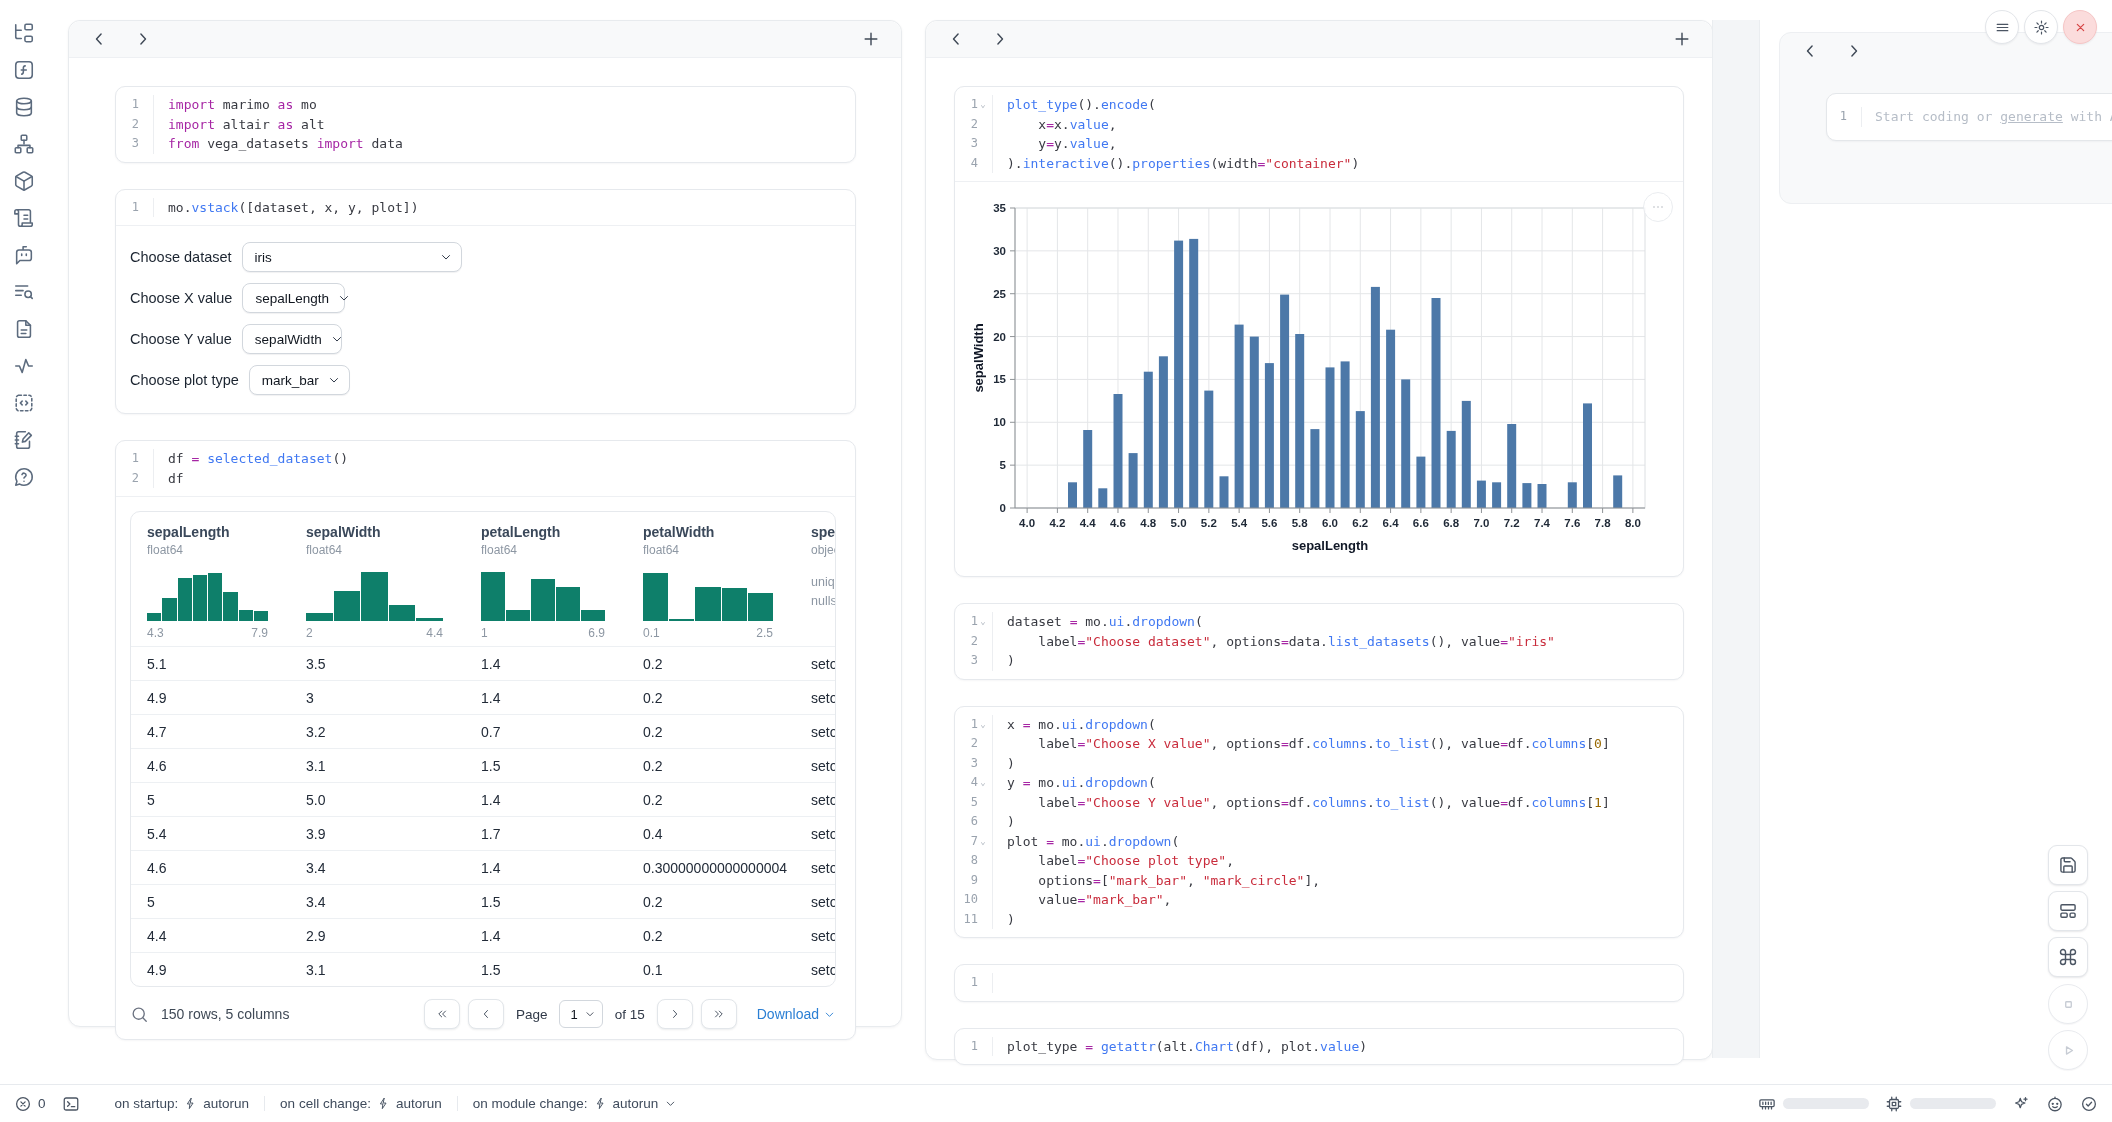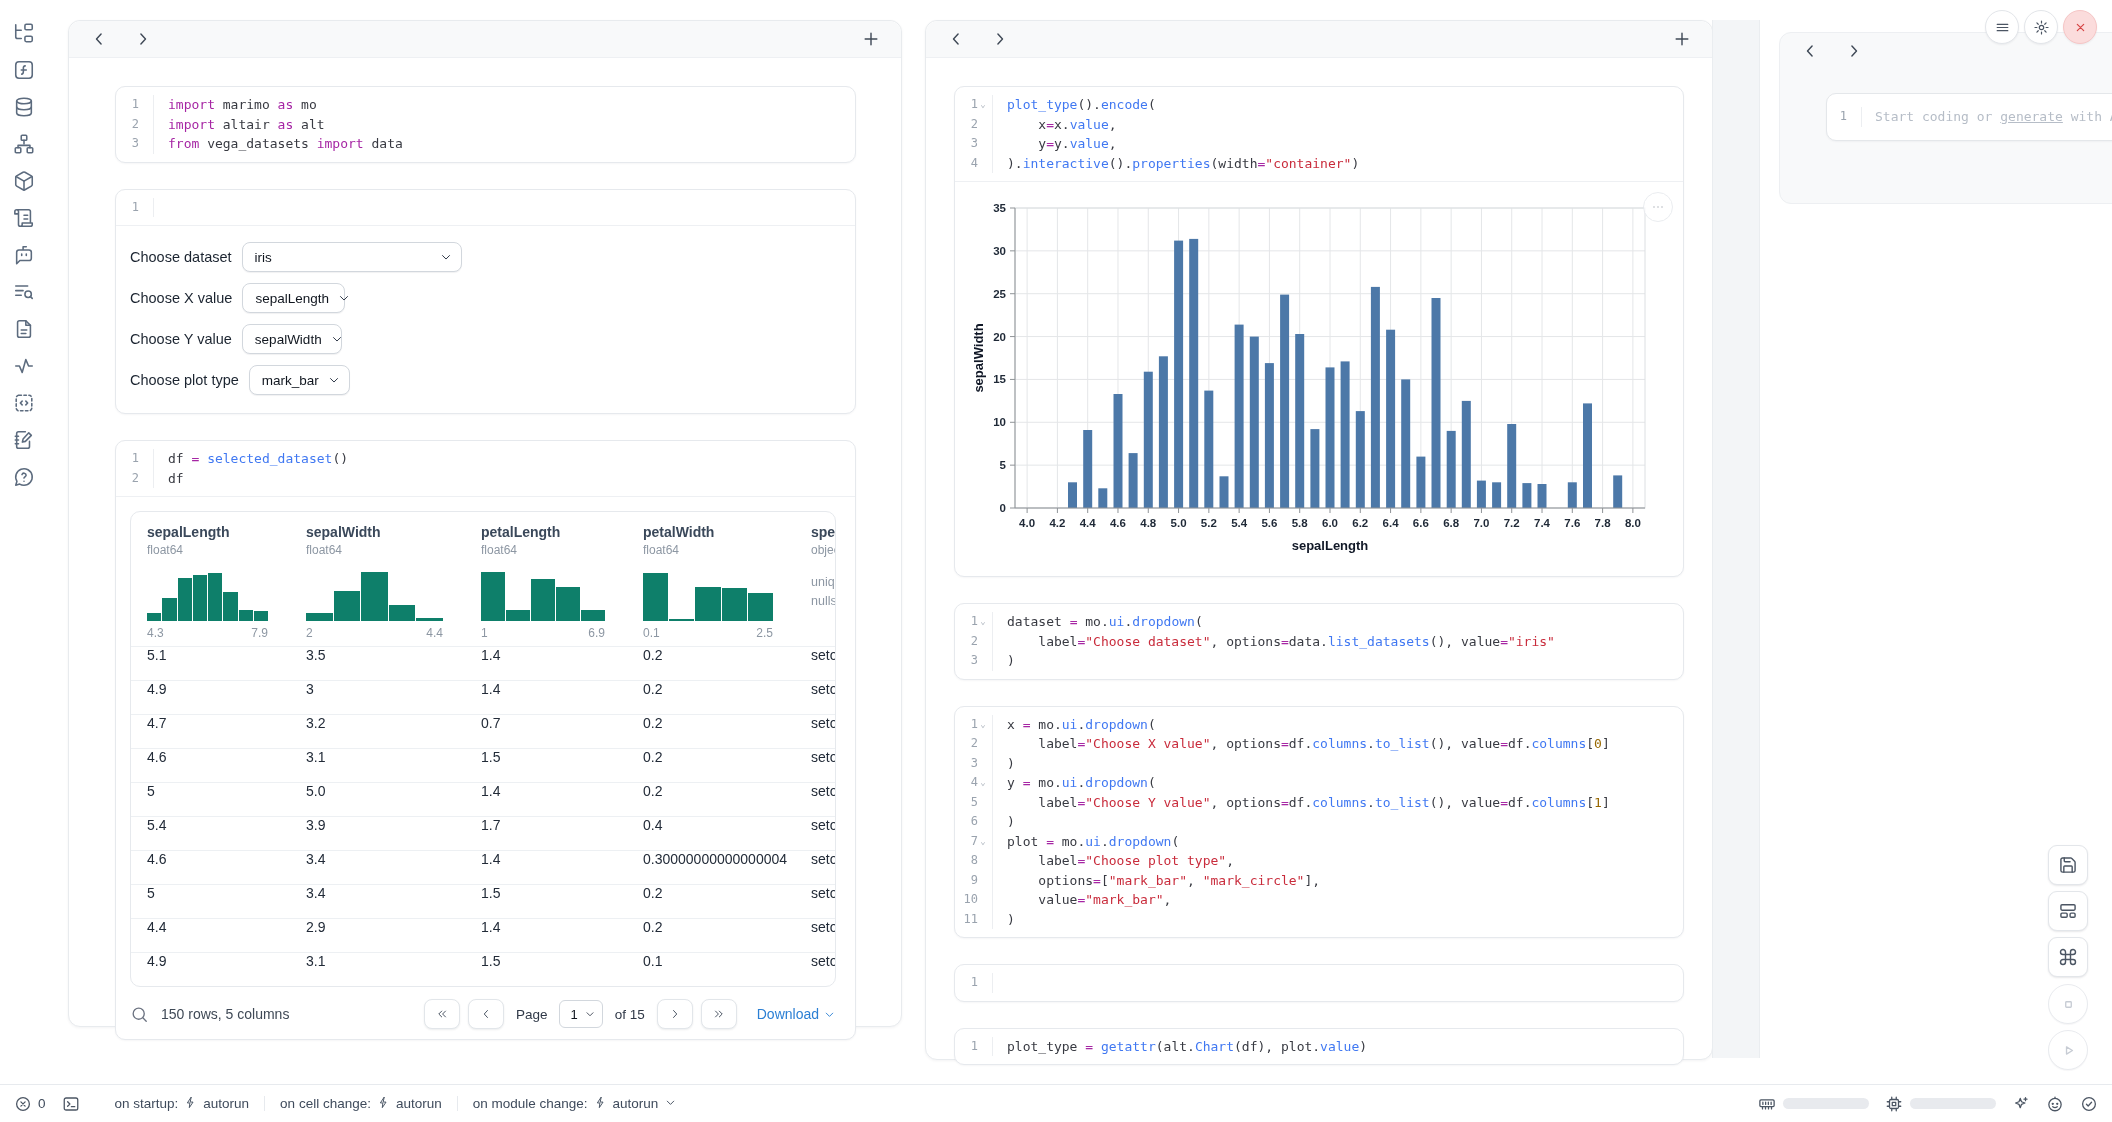--- a/index.html
+++ b/index.html
@@ -53,21 +53,21 @@
   #table-output{padding:14px 14px 10px}
   .table-card{border:1px solid #e6e9ed;border-radius:10px;overflow:hidden;width:706px;box-sizing:border-box}
   .thead{display:flex}
   .th{box-sizing:border-box;flex:none;padding:12px 0 6px 16px}
   .th .cname{font-weight:bold;font-size:14px;color:#3a485a;white-space:nowrap}
   .th .dtype{font-size:12px;color:#8d97a3;margin-top:3px;white-space:nowrap}
   .hist{display:flex;align-items:flex-end;gap:1px;height:52px;margin-top:12px}
   .hist .bar{flex:1}
   .range{display:flex;justify-content:space-between;font-size:12px;color:#8d97a3;margin-top:5px}
   .colmeta{font-size:12.5px;color:#8d97a3;margin-top:16px;line-height:1.55;white-space:nowrap}
-  .trow{display:flex;border-top:1px solid #edf0f3;height:33px;}
+  .trow{display:flex;border-top:1px solid #edf0f3;height:33px;align-items:center}
   .td{box-sizing:border-box;padding-left:16px;font-size:14px;color:#222b38;flex:none;white-space:nowrap;overflow:hidden}
 
   .table-footer{display:flex;align-items:center;margin-top:12px;width:706px;gap:8px}
   .tf-summary{display:flex;align-items:center;gap:12px;color:#3f4956;font-size:14px;flex:1}
   .tf-search{width:19px;height:19px;color:#6b7280}
   .pg-btn{width:34px;height:28px;border:1px solid #e2e6ea;border-radius:8px;background:#fff;box-shadow:0 1px 2px rgba(15,23,42,.08);display:flex;align-items:center;justify-content:center;color:#4b5563;cursor:pointer;flex:none}
   .pg-btn .icon,.pg-ico{width:14px;height:14px}
   .pg-label{font-size:13.5px;color:#2f3847;margin:0 4px}
   .page-select{height:26px;border:1px solid #d2d7dd;border-radius:6px;background:#fff;display:flex;align-items:center;gap:6px;padding:0 6px 0 10px;font-size:13px;color:#10161f;cursor:pointer}
   .page-select .chev{width:12px;height:12px;color:#2f3847}
@@ -96,21 +96,21 @@
   .fab.rd{border:1px solid #e9ebef;border-radius:50%;color:#c7ccd4;box-shadow:0 1px 1px rgba(15,23,42,.04)}
   .fab .icon{width:20px;height:20px}
   .fab.rd .icon{width:19px;height:19px}
 
   
   #status{position:absolute;left:0;top:1084px;width:2112px;height:37px;border-top:1px solid #e7eaee;background:#fff;display:flex;align-items:center;font-size:13.5px;color:#3f4b5c}
   #status .sico{width:18px;height:18px;color:#4b5563;flex:none}
   .st-left{display:flex;align-items:center;gap:16px;padding-left:14px}
   .err-group{display:flex;align-items:center;gap:6px}
   .segs{display:flex;align-items:stretch;margin-left:4px}
-  .seg{display:flex;align-items:flex-start;gap:6px;padding:0 15px;cursor:pointer}
+  .seg{display:flex;align-items:center;gap:6px;padding:0 15px;cursor:pointer}
   .seg + .seg{border-left:1px solid #e7eaee}
   .seg .bolt{width:13px;height:13px;color:#3f4b5c}
   .seg .chev{width:13px;height:13px;color:#3f4b5c}
   .st-right{margin-left:auto;display:flex;align-items:center;gap:16px;padding-right:14px}
   .meter{display:flex;align-items:center;gap:7px}
   .track{width:86px;height:11px;border-radius:6px;background:#e8eaee;overflow:hidden}
   .fill{height:100%;background:#1f6fe0;border-radius:6px}
 </style>
 </head>
 <body>
@@ -249,20 +249,21 @@
         </div>
       </div>
       <div class="cell">
         <div class="code">
           <div class="gutter">
             <div class="gln">
               <span class="num">1</span>
               <span class="fold">⌄</span>
             </div>
           </div>
+          <div class="src"><div class="cl">mo.<span class="tok-f">vstack</span>([dataset, x, y, plot])</div></div>
         </div>
         <div class="cell-output" id="controls-output">
           <div class="ctl-row">
             <span>Choose dataset</span>
             <span class="select" style="width: 220px;">
               <span>iris</span>
               <span class="chev icon">
                 <svg viewBox="0 0 24 24" fill="none" stroke="currentColor" stroke-width="1.7" stroke-linecap="round" stroke-linejoin="round">
                   <path d="m6 9.5 6 6 6-6"></path>
                 </svg>

